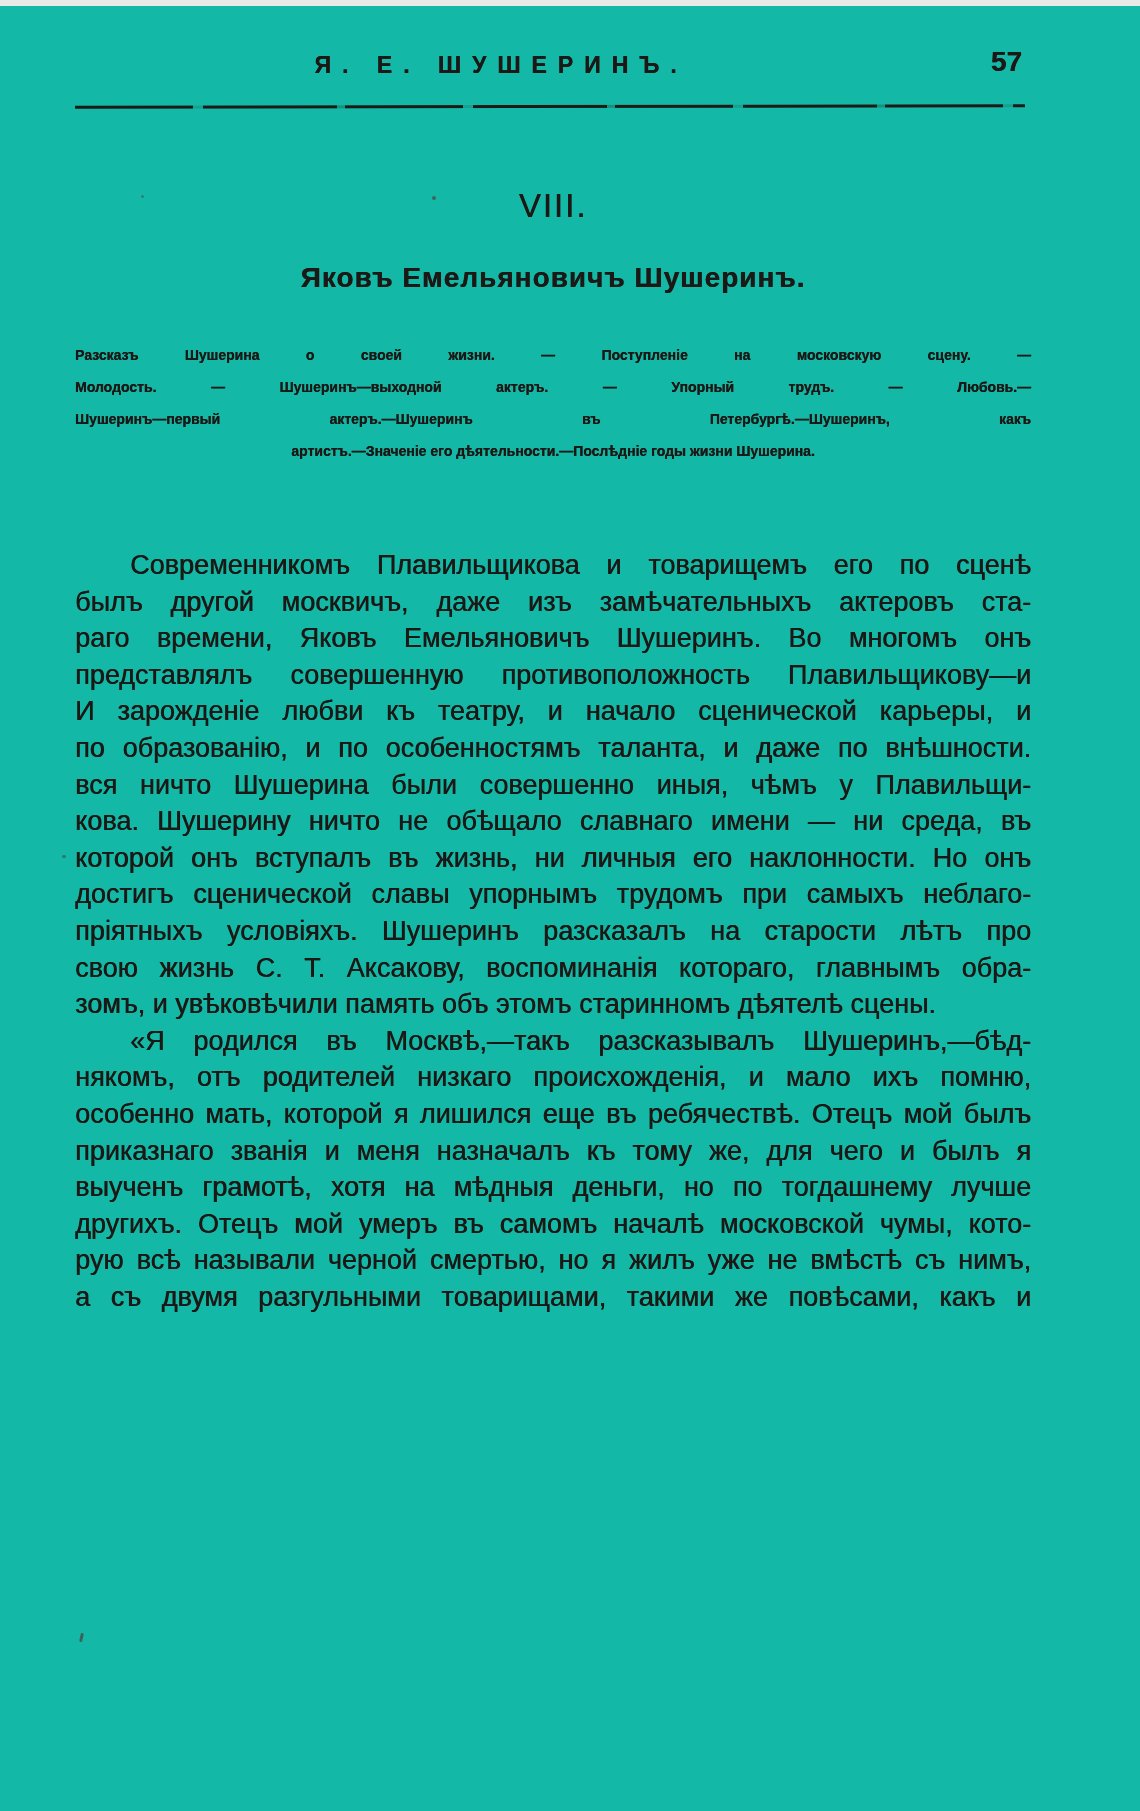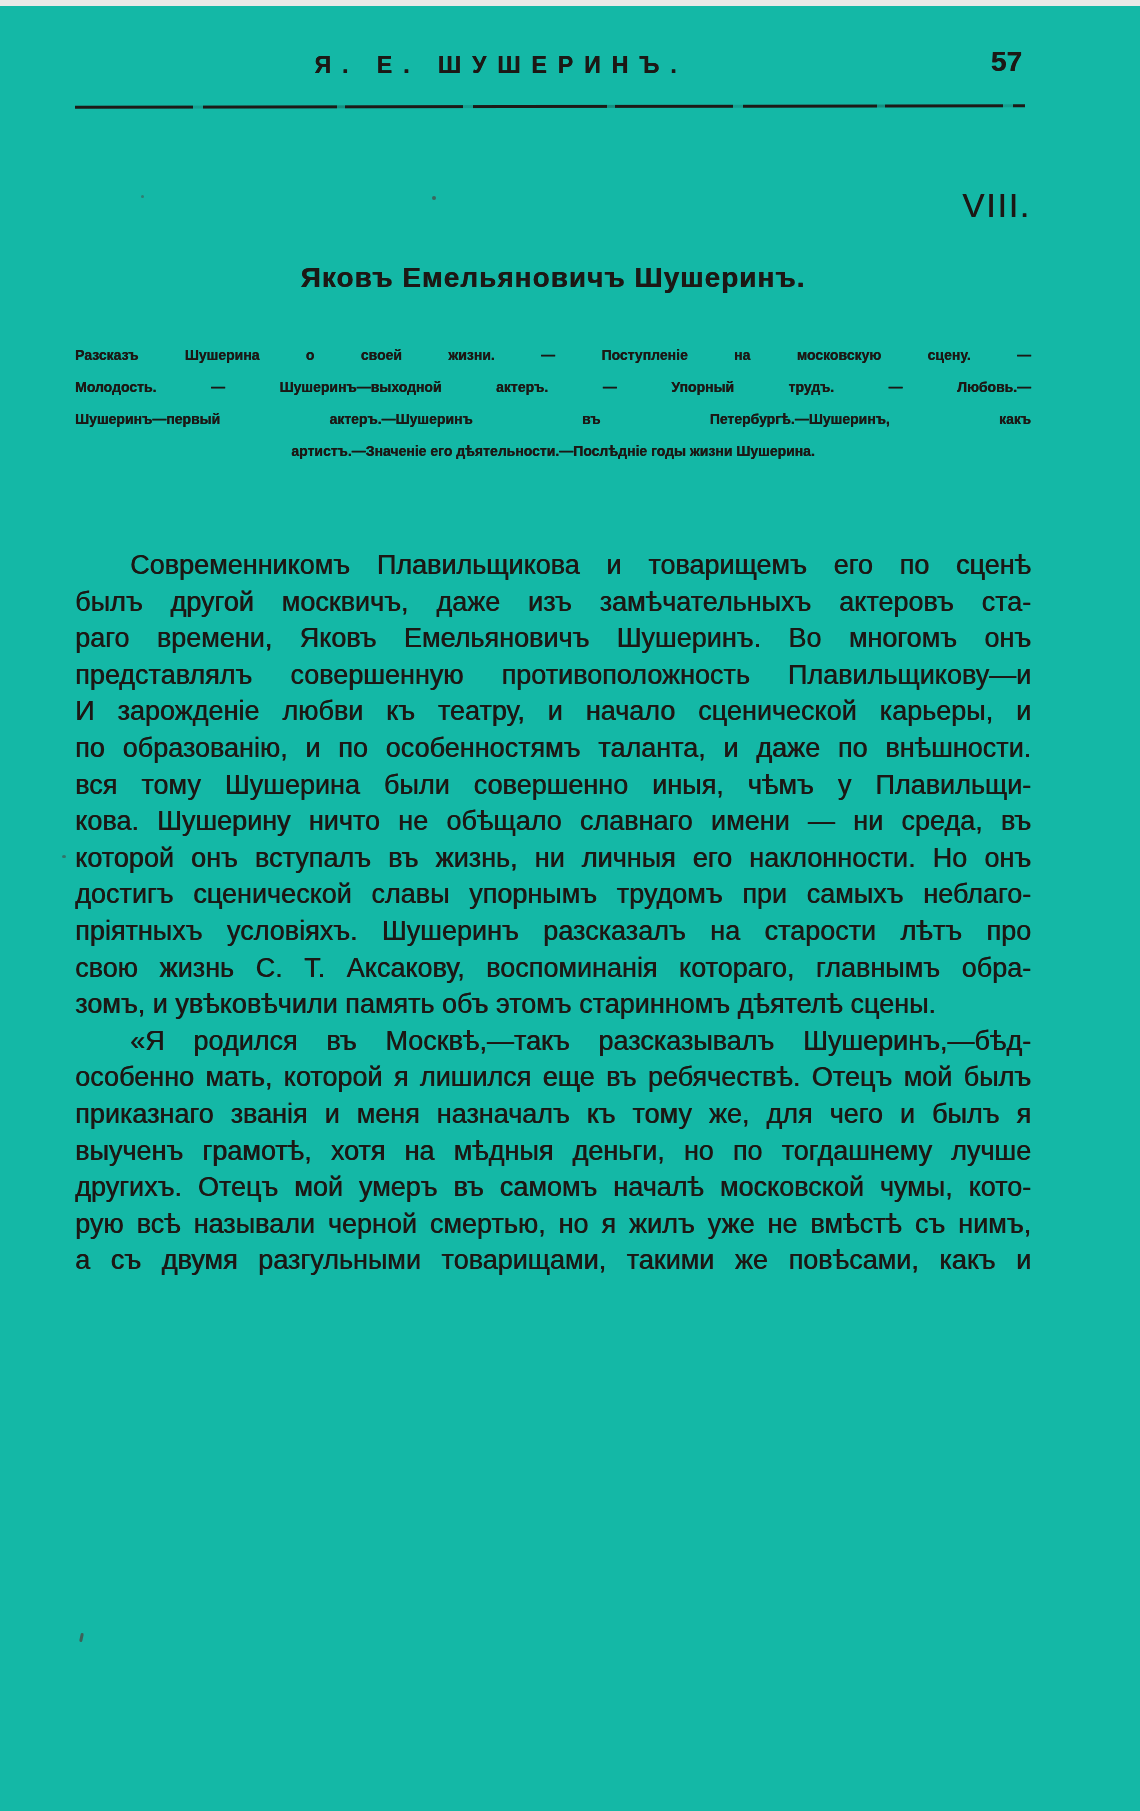--- a/index.html
+++ b/index.html
@@ -50,21 +50,21 @@
   }
   
   .content {
     position: absolute;
     left: 75px;
     top: 0;
     width: 956px;
   }
   .section-number {
     margin-top: 182px;
-    text-align: right;
+    text-align: center;
     font-size: 33px;
     line-height: 36px;
     letter-spacing: 2px;
     text-shadow: 0.5px 0 currentColor;
   }
   .chapter-title {
     margin-top: 37px;
     text-align: center;
     font-size: 28px;
     line-height: 33px;
@@ -122,30 +122,31 @@
       </div>
 
     <div class="body-text">
       <div class="para">
           <div class="line">Современникомъ Плавильщикова и товарищемъ его по сценѣ</div>
           <div class="line">былъ другой москвичъ, даже изъ замѣчательныхъ актеровъ ста-</div>
           <div class="line">раго времени, Яковъ Емельяновичъ Шушеринъ. Во многомъ онъ</div>
           <div class="line">представлялъ совершенную противоположность Плавильщикову—и</div>
           <div class="line">И зарожденіе любви къ театру, и начало сценической карьеры, и</div>
           <div class="line">по образованію, и по особенностямъ таланта, и даже по внѣшности.</div>
-          <div class="line">вся тому Шушерина были совершенно иныя, чѣмъ у Плавильщи-</div>
+          <div class="line">вся ничто Шушерина были совершенно иныя, чѣмъ у Плавильщи-</div>
           <div class="line">кова. Шушерину ничто не обѣщало славнаго имени — ни среда, въ</div>
           <div class="line">которой онъ вступалъ въ жизнь, ни личныя его наклонности. Но онъ</div>
           <div class="line">достигъ сценической славы упорнымъ трудомъ при самыхъ неблаго-</div>
           <div class="line">пріятныхъ условіяхъ. Шушеринъ разсказалъ на старости лѣтъ про</div>
           <div class="line">свою жизнь С. Т. Аксакову, воспоминанія котораго, главнымъ обра-</div>
           <div class="line endline">зомъ, и увѣковѣчили память объ этомъ старинномъ дѣятелѣ сцены.</div>
         </div>
       <div class="para">
           <div class="line">«Я родился въ Москвѣ,—такъ разсказывалъ Шушеринъ,—бѣд-</div>
+          <div class="line">някомъ, отъ родителей низкаго происхожденія, и мало ихъ помню,</div>
           <div class="line">особенно мать, которой я лишился еще въ ребячествѣ. Отецъ мой былъ</div>
           <div class="line">приказнаго званія и меня назначалъ къ тому же, для чего и былъ я</div>
           <div class="line">выученъ грамотѣ, хотя на мѣдныя деньги, но по тогдашнему лучше</div>
           <div class="line">другихъ. Отецъ мой умеръ въ самомъ началѣ московской чумы, кото-</div>
           <div class="line">рую всѣ называли черной смертью, но я жилъ уже не вмѣстѣ съ нимъ,</div>
           <div class="line">а съ двумя разгульными товарищами, такими же повѣсами, какъ и</div>
         </div>
 
     </div>
 

